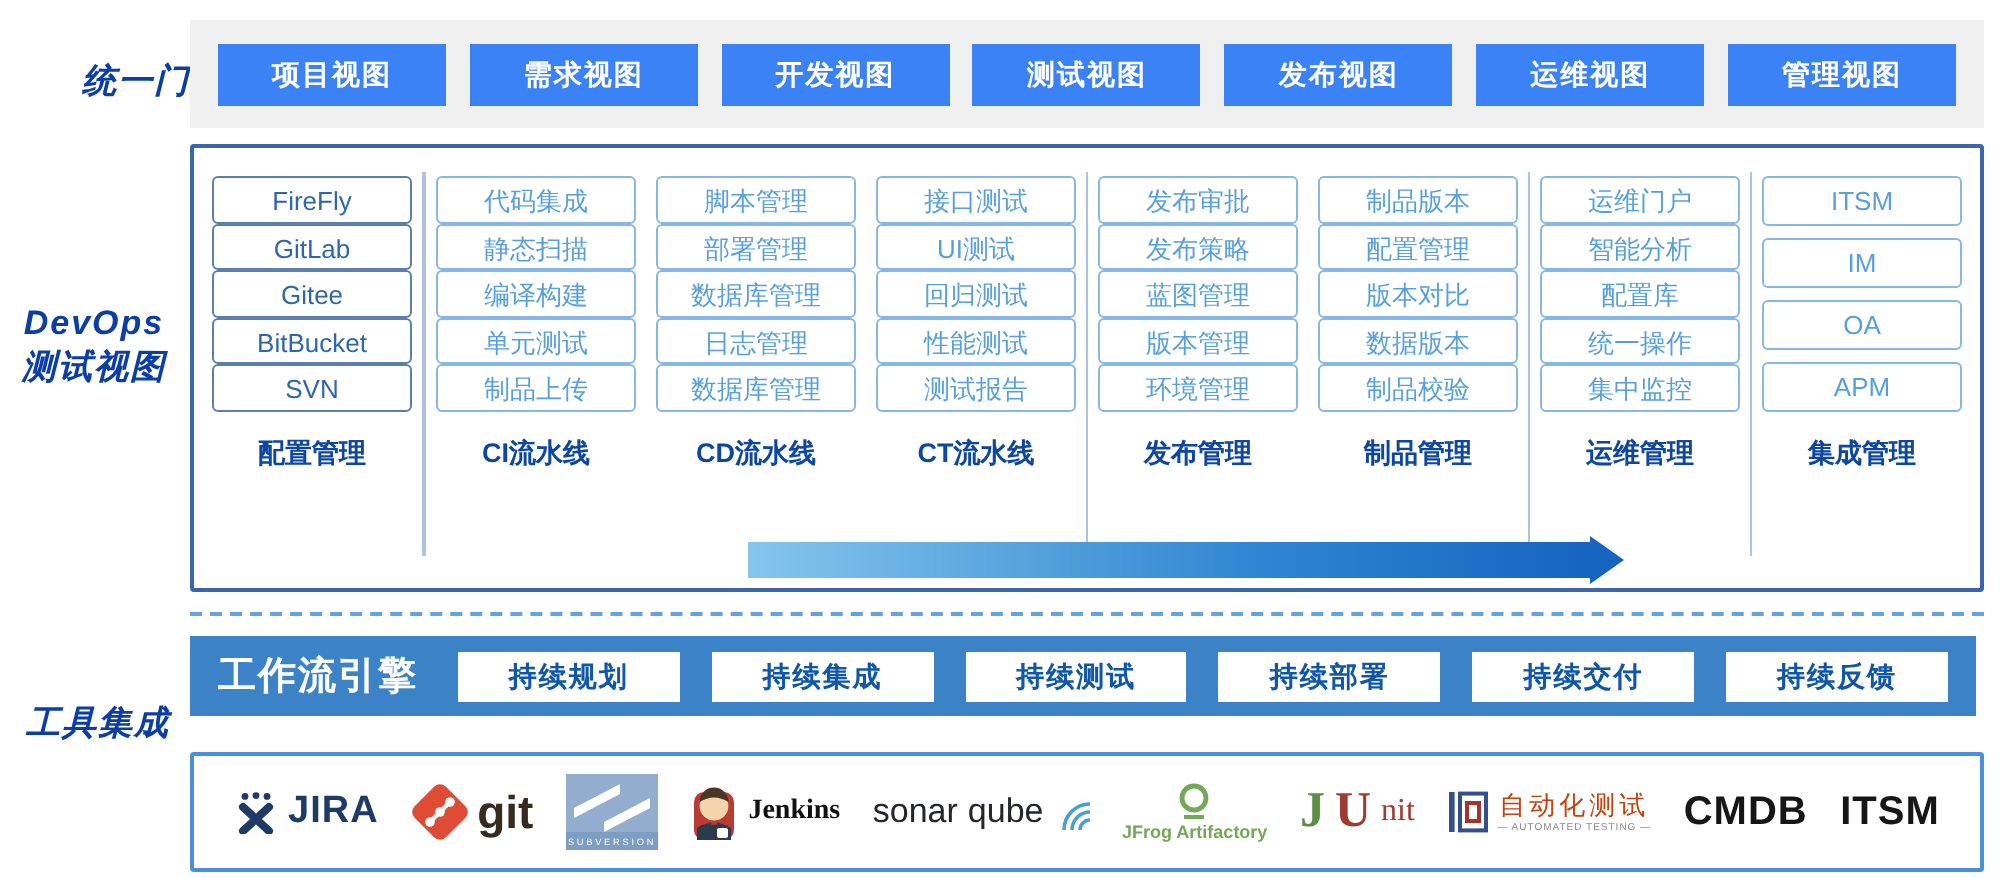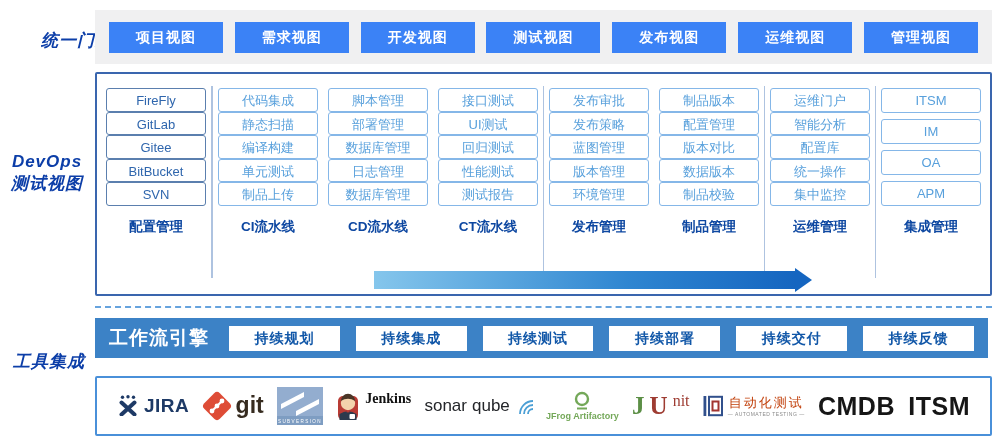--- a/index.html
+++ b/index.html
@@ -54,42 +54,42 @@
     background:#3c82c6;display:flex;align-items:center;padding:0 14px;box-sizing:border-box;}
   .engine{color:#fff;font-weight:bold;font-size:19px;letter-spacing:1px;white-space:nowrap;}
   .stages{flex:1;display:flex;gap:16px;margin-left:20px;}
   .stage{flex:1;height:25px;line-height:25px;background:#fff;color:#1157a8;
     font-weight:bold;font-size:14px;text-align:center;letter-spacing:1px;}
 
   
   .logo-box{position:absolute;left:95px;top:376px;width:897px;height:60px;
     border:2px solid #4a90d9;border-radius:2px;box-sizing:border-box;background:#fff;
     display:flex;align-items:center;justify-content:space-between;padding:0 20px;}
-  .logo{display:flex;gap:5px;}
+  .logo{display:flex;align-items:center;gap:5px;}
   .jira-text{font-weight:bold;font-size:19px;color:#1e3a66;letter-spacing:0.5px;}
   .git-wrap{position:relative;width:28px;height:28px;}
   .git-diamond{position:absolute;inset:3px;background:#de4c36;border-radius:4px;
     transform:rotate(45deg);}
   .git-wrap svg{position:absolute;inset:0;}
   .git-text{font-weight:bold;font-size:23px;color:#362b1f;}
   .jenkins-text{font-family:"Liberation Serif","DejaVu Serif",serif;font-weight:bold;
     font-size:14px;color:#111;}
   .sonar-bold{font-weight:normal;font-size:17px;color:#24262a;}
   .sonar-reg{font-size:17px;color:#24262a;}
   .jfrog{display:flex;flex-direction:column;align-items:center;gap:1px;}
   .jfrog-text{font-size:9px;font-weight:bold;color:#74a859;}
   .junit{font-family:"Liberation Serif","DejaVu Serif",serif;}
   .junit-j{font-size:25px;font-weight:bold;color:#5c8f46;}
   .junit-u{font-size:25px;font-weight:bold;color:#9e3c32;}
   .junit-nit{font-size:16px;color:#9e3c32;}
   .autotest-col{display:flex;flex-direction:column;align-items:center;line-height:1.2;}
   .autotest-cn{font-family:"Liberation Serif","DejaVu Serif",serif;font-size:13px;
     color:#c2410c;letter-spacing:2px;}
   .autotest-en{font-size:5px;color:#8a8a8a;letter-spacing:0.5px;}
-  .blk-text{font-weight:bold;font-size:25px;color:#161616;letter-spacing:0.5px;text-align:right;}
+  .blk-text{font-weight:bold;font-size:20px;color:#161616;letter-spacing:0.5px;text-align:right;}
 </style>
 </head>
 <body>
 
 <div class="canvas">
 
   <div class="side-label lbl-portal">统一门户</div>
   <div class="side-label lbl-devops">
     <div>DevOps</div>
     <div>测试视图</div>

